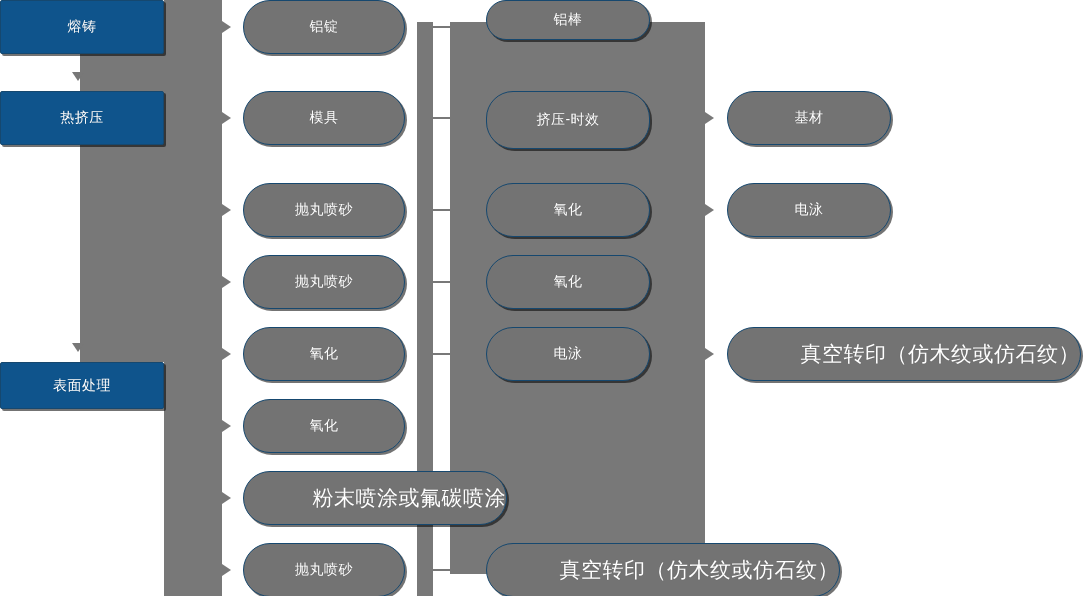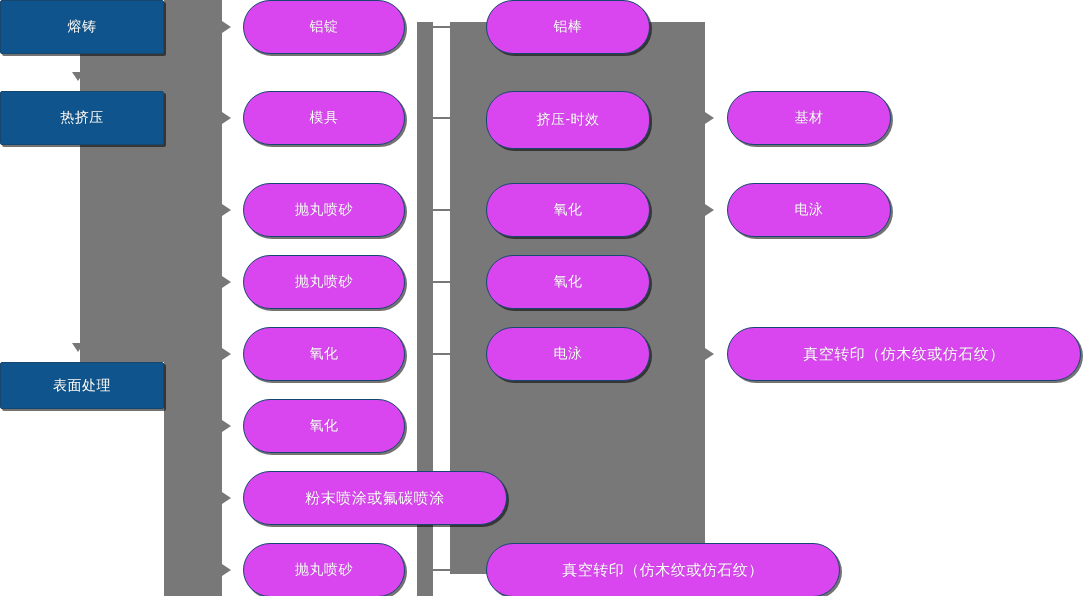--- a/index.html
+++ b/index.html
@@ -62,25 +62,26 @@
     line-height: 1.1;
     letter-spacing: 0.5px;
     white-space: nowrap;
     box-shadow: 2px 2px 0 rgba(0,0,0,0.55);
     text-shadow: 0 0 1px rgba(0,0,0,0.25);
   }
   .box.dark {
     background: #0f548c;
   }
   .box.bright {
-    background: #d946ef;
+    background: #737373;
     border-radius: 27px;
   }
   .box.wide-text {
-    font-size: 15px;
+    font-size: 21px;
+    justify-content: flex-end;
   }
 </style>
 </head>
 <body>
 
 <div id="canvas">
 
   <div class="gray" style="left:80px; top:30px; width:142px; height:332px;"></div>
   <div class="gray" style="left:164px; top:0px; width:58px; height:596px;"></div>
 
@@ -141,21 +142,21 @@
   <div class="box bright" style="left:243px; top:399px; width:162px; height:54px;">
     <span>氧化</span>
   </div>
   <div class="box bright wide-text" style="left:243px; top:471px; width:264px; height:54px;">
     <span>粉末喷涂或氟碳喷涂</span>
   </div>
   <div class="box bright" style="left:243px; top:543px; width:162px; height:54px;">
     <span>抛丸喷砂</span>
   </div>
 
-  <div class="box bright" style="left:486px; top:0px; width:164px; height:54px;">
+  <div class="box bright" style="left:486px; top:0px; width:164px; height:40px;">
     <span>铝棒</span>
   </div>
   <div class="box bright" style="left:486px; top:91px; width:164px; height:58px;">
     <span>挤压-时效</span>
   </div>
   <div class="box bright" style="left:486px; top:183px; width:164px; height:54px;">
     <span>氧化</span>
   </div>
   <div class="box bright" style="left:486px; top:255px; width:164px; height:54px;">
     <span>氧化</span>

